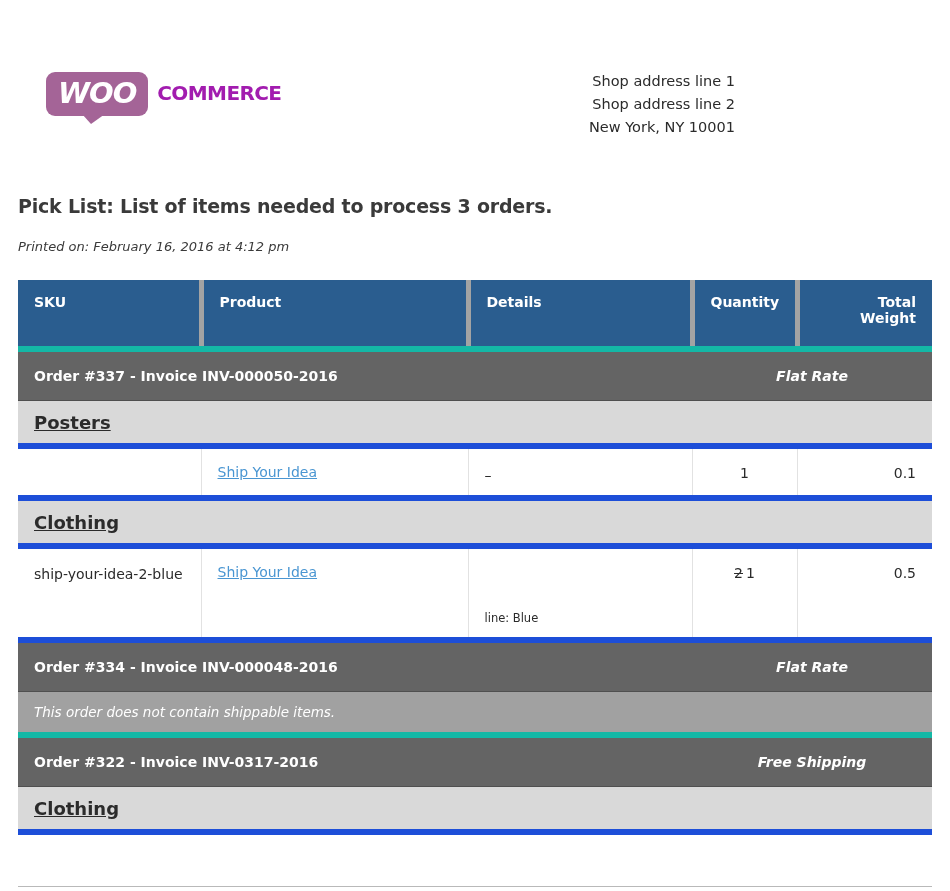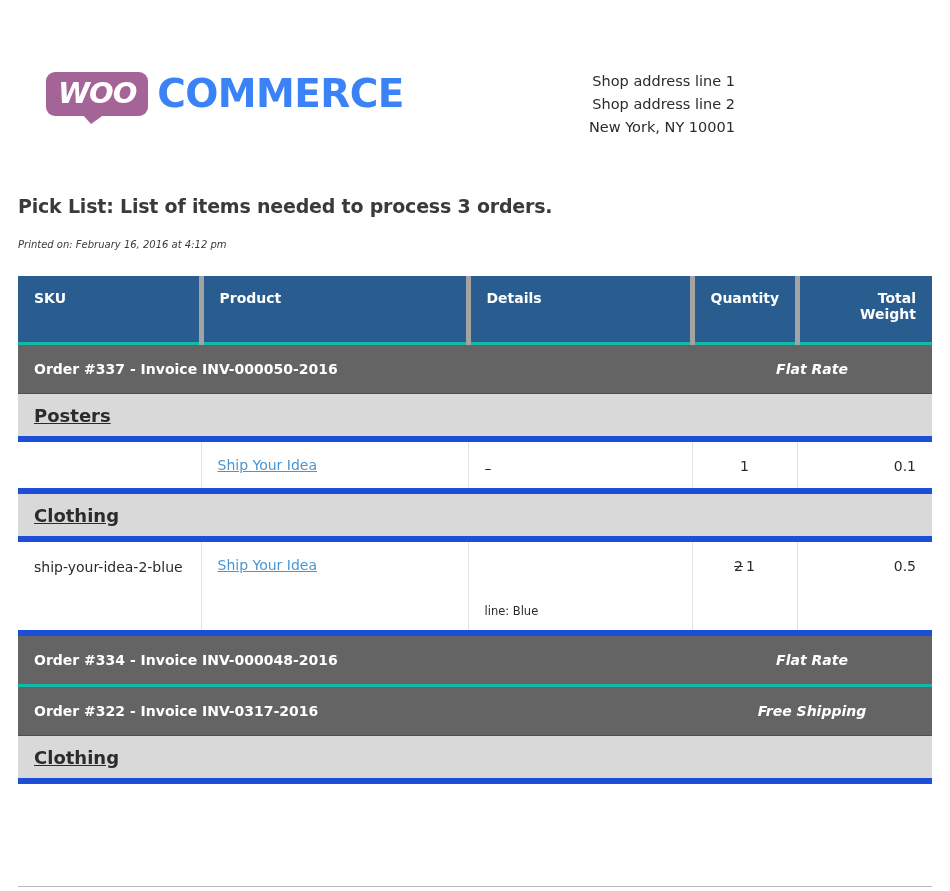--- a/index.html
+++ b/index.html
@@ -58,24 +58,24 @@
     position: absolute;
     left: 36px;
     bottom: -8px;
     width: 0;
     height: 0;
     border-left: 9px solid transparent;
     border-right: 14px solid transparent;
     border-top: 10px solid #a46497;
   }
   .brand-commerce {
-    font-size: 39px;
+    font-size: 20px;
     line-height: 29px;
     font-weight: bold;
-    color: #3b82f6;
+    color: #a21caf;
     letter-spacing: -0.6px;
     margin-left: 9px;
     padding-bottom: 2px;
   }
   .shop-address {
     text-align: right;
     font-size: 14.5px;
     line-height: 23px;
     color: #2b2b2b;
     padding-right: 18px;
@@ -85,21 +85,21 @@
   
   .doc-title {
     margin: 56px 0 0 0;
     font-size: 19px;
     font-weight: bold;
     color: #3a3a3a;
     letter-spacing: -0.2px;
   }
   .printed-on {
     margin: 22px 0 0 0;
-    font-size: 10px;
+    font-size: 13px;
     font-style: italic;
     color: #3a3a3a;
   }
 
   
   table.picklist {
     margin-top: 26px;
     width: 914px;
     border-collapse: collapse;
     table-layout: fixed;
@@ -126,21 +126,21 @@
   thead th.ta-center { text-align: center; }
   thead th.ta-right  { text-align: right; }
 
   tr.order-head td {
     background: #646464;
     color: #ffffff;
     font-weight: bold;
     font-size: 14px;
     padding: 11px 16px;
     height: 26px;
-    border-top: 3px solid #14b8a6;
+    border-top: 6px solid #14b8a6;
     border-bottom: 1px solid #4f4f4f;
   }
   tr.order-head td.ship-method {
     font-style: italic;
     text-align: center;
     padding-left: 0;
     padding-right: 0;
   }
   tr.order-note td {
     background: #a1a1a1;
@@ -279,20 +279,23 @@
           <td class="sku">ship-your-idea-2-blue</td>
           <td class="product"><a class="product-link" href="#">Ship Your Idea</a></td>
           <td class="details"><span class="detail-meta">line: Blue</span></td>
           <td class="qty"><span class="qty-old">2</span><span>1</span></td>
           <td class="weight">0.5</td>
         </tr>
         <tr class="order-head">
           <td colspan="3">Order #334 - Invoice INV-000048-2016</td>
           <td class="ship-method" colspan="2">Flat Rate</td>
         </tr>
+        <tr class="order-note">
+          <td colspan="5">This order does not contain shippable items.</td>
+        </tr>
         <tr class="order-head">
           <td colspan="3">Order #322 - Invoice INV-0317-2016</td>
           <td class="ship-method" colspan="2">Free Shipping</td>
         </tr>
         <tr class="category">
           <td colspan="5"><span class="cat-label">Clothing</span></td>
         </tr>
       </tbody>
   </table>
 

